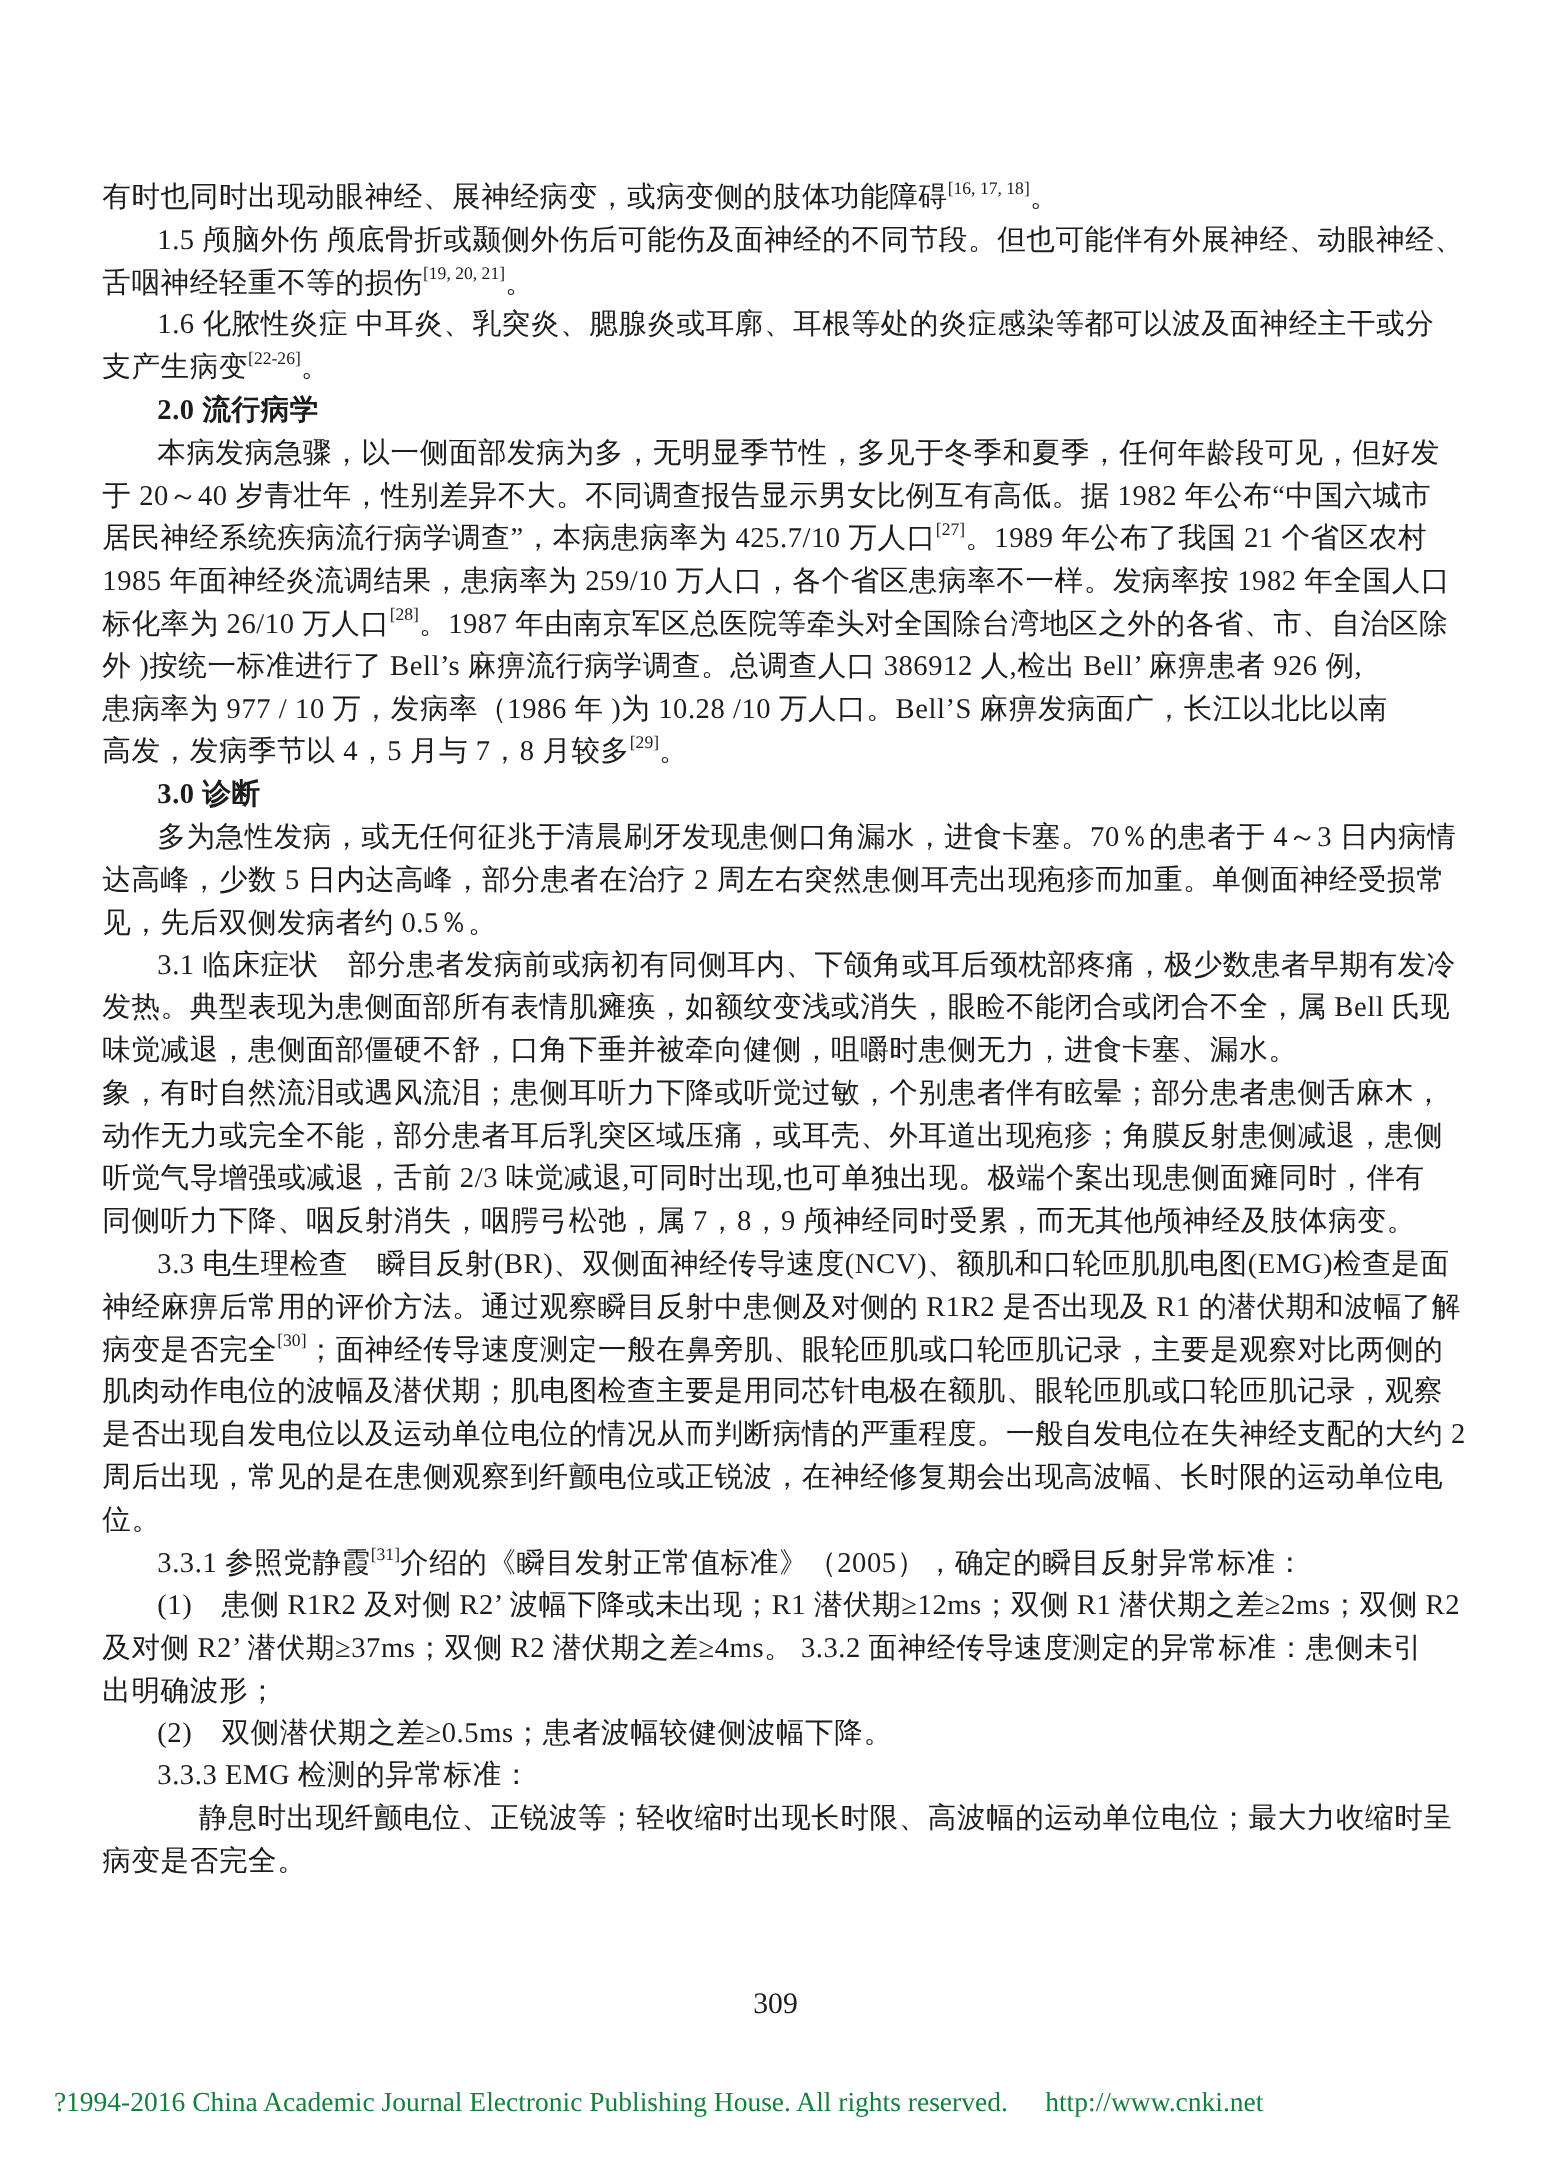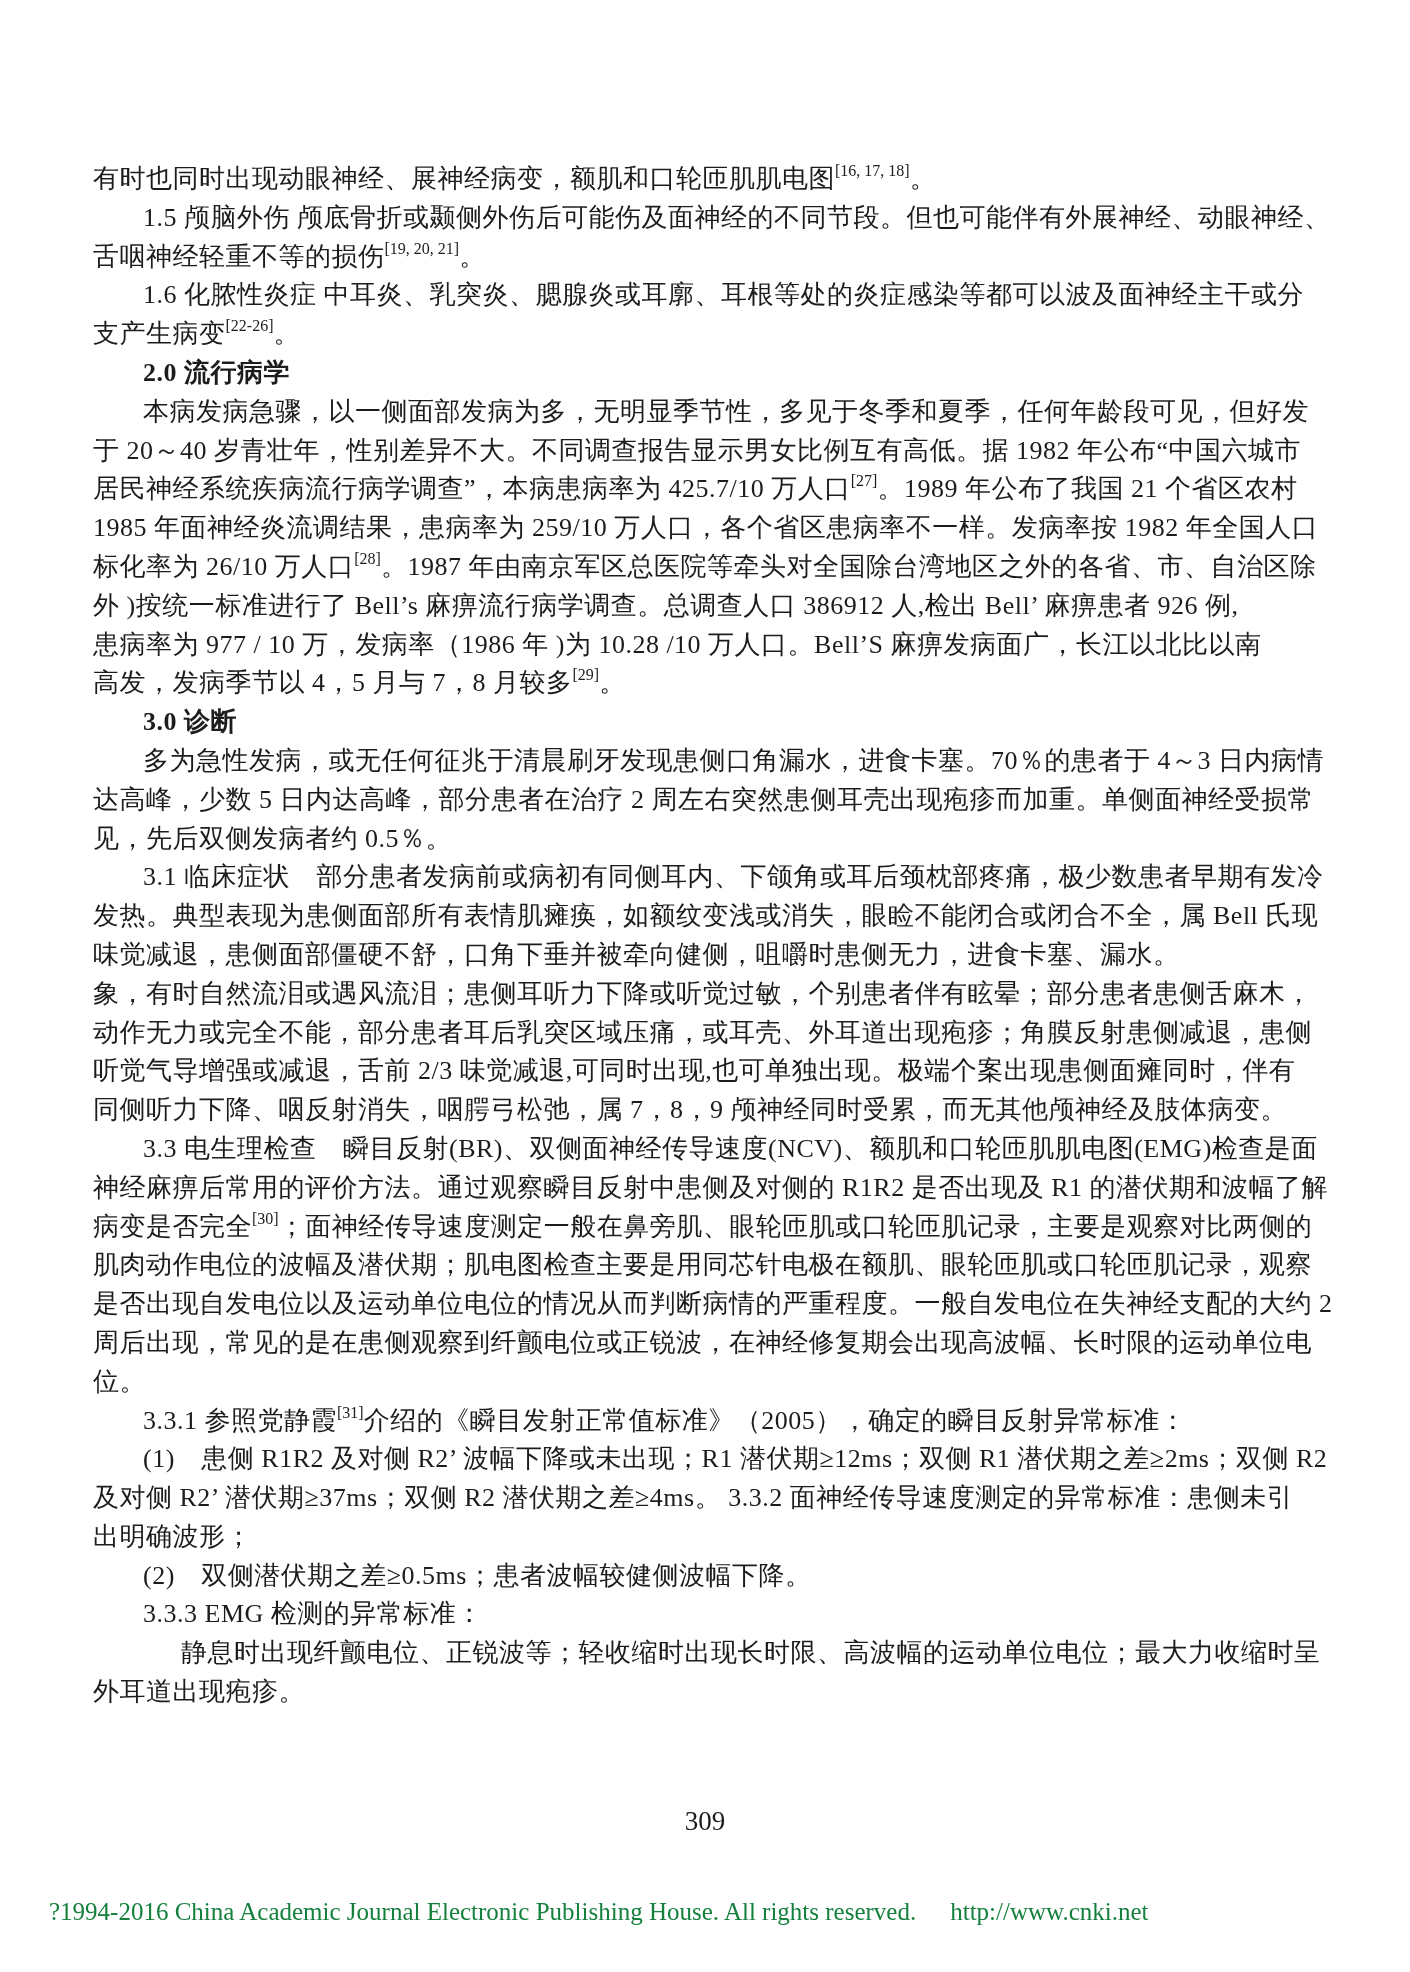--- a/index.html
+++ b/index.html
@@ -56,21 +56,21 @@
     color: #15803d;
     white-space: pre;
   }
   .watermark .wm-url { margin-left: 34px; }
 </style>
 </head>
 <body>
 
 <div class="page">
   <div class="text-block">
-      <div class="line"><span>有时也同时出现动眼神经、展神经病变，额肌和口轮匝肌肌电图</span><sup>[16, 17, 18]</sup><span>。</span></div>
+      <div class="line"><span>有时也同时出现动眼神经、展神经病变，或病变侧的肢体功能障碍</span><sup>[16, 17, 18]</sup><span>。</span></div>
       <div class="line ind-2"><span>1.5 颅脑外伤 颅底骨折或颞侧外伤后可能伤及面神经的不同节段。但也可能伴有外展神经、动眼神经、</span></div>
       <div class="line"><span>舌咽神经轻重不等的损伤</span><sup>[19, 20, 21]</sup><span>。</span></div>
       <div class="line ind-2"><span>1.6 化脓性炎症 中耳炎、乳突炎、腮腺炎或耳廓、耳根等处的炎症感染等都可以波及面神经主干或分</span></div>
       <div class="line"><span>支产生病变</span><sup>[22-26]</sup><span>。</span></div>
       <div class="line ind-2 bold"><span>2.0 流行病学</span></div>
       <div class="line ind-2"><span>本病发病急骤，以一侧面部发病为多，无明显季节性，多见于冬季和夏季，任何年龄段可见，但好发</span></div>
       <div class="line"><span>于 20～40 岁青壮年，性别差异不大。不同调查报告显示男女比例互有高低。据 1982 年公布“中国六城市</span></div>
       <div class="line"><span>居民神经系统疾病流行病学调查”，本病患病率为 425.7/10 万人口</span><sup>[27]</sup><span>。1989 年公布了我国 21 个省区农村</span></div>
       <div class="line"><span>1985 年面神经炎流调结果，患病率为 259/10 万人口，各个省区患病率不一样。发病率按 1982 年全国人口</span></div>
       <div class="line"><span>标化率为 26/10 万人口</span><sup>[28]</sup><span>。1987 年由南京军区总医院等牵头对全国除台湾地区之外的各省、市、自治区除</span></div>
@@ -95,19 +95,19 @@
       <div class="line"><span>是否出现自发电位以及运动单位电位的情况从而判断病情的严重程度。一般自发电位在失神经支配的大约 2</span></div>
       <div class="line"><span>周后出现，常见的是在患侧观察到纤颤电位或正锐波，在神经修复期会出现高波幅、长时限的运动单位电</span></div>
       <div class="line"><span>位。</span></div>
       <div class="line ind-2"><span>3.3.1 参照党静霞</span><sup>[31]</sup><span>介绍的《瞬目发射正常值标准》（2005），确定的瞬目反射异常标准：</span></div>
       <div class="line ind-2"><span>(1)　患侧 R1R2 及对侧 R2’ 波幅下降或未出现；R1 潜伏期≥12ms；双侧 R1 潜伏期之差≥2ms；双侧 R2</span></div>
       <div class="line"><span>及对侧 R2’ 潜伏期≥37ms；双侧 R2 潜伏期之差≥4ms。 3.3.2 面神经传导速度测定的异常标准：患侧未引</span></div>
       <div class="line"><span>出明确波形；</span></div>
       <div class="line ind-2"><span>(2)　双侧潜伏期之差≥0.5ms；患者波幅较健侧波幅下降。</span></div>
       <div class="line ind-2"><span>3.3.3 EMG 检测的异常标准：</span></div>
       <div class="line ind-3"><span>静息时出现纤颤电位、正锐波等；轻收缩时出现长时限、高波幅的运动单位电位；最大力收缩时呈</span></div>
-      <div class="line"><span>外耳道出现疱疹。</span></div>
+      <div class="line"><span>病变是否完全。</span></div>
     </div>
 
   <div class="page-number">309</div>
 
   <div class="watermark"><span>?1994-2016 China Academic Journal Electronic Publishing House. All rights reserved.</span><span class="wm-url">http://www.cnki.net</span></div>
 </div>
 
 </body></html>

